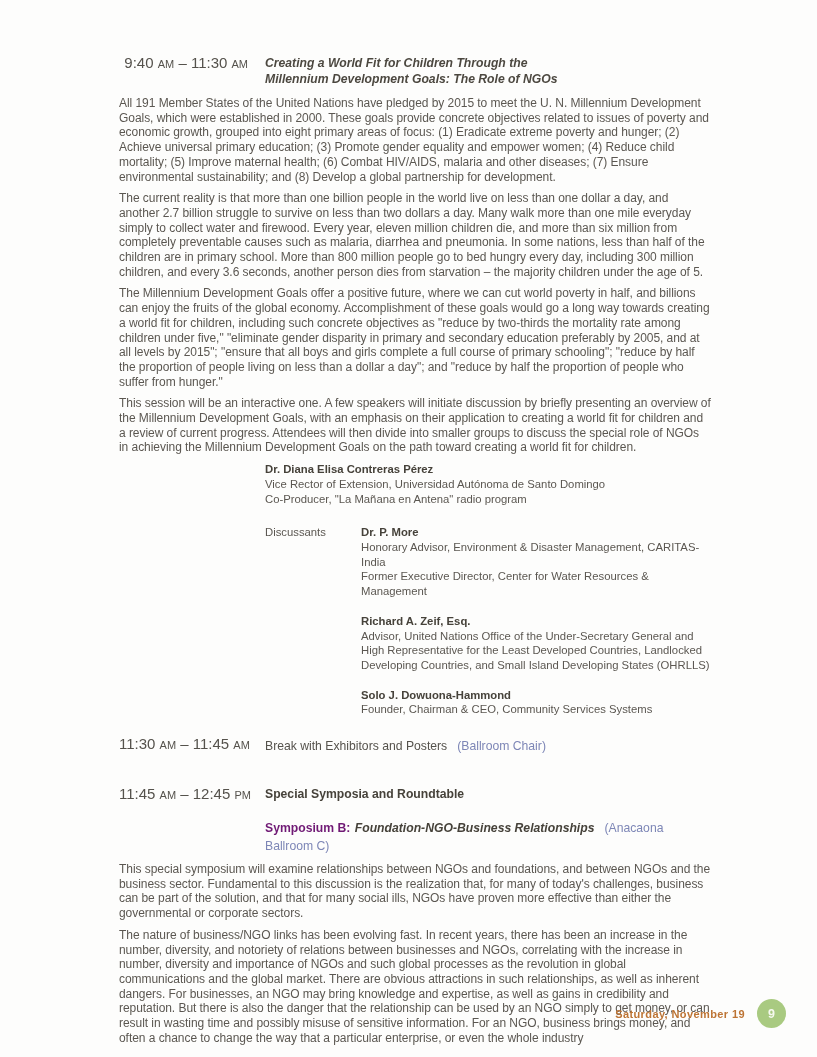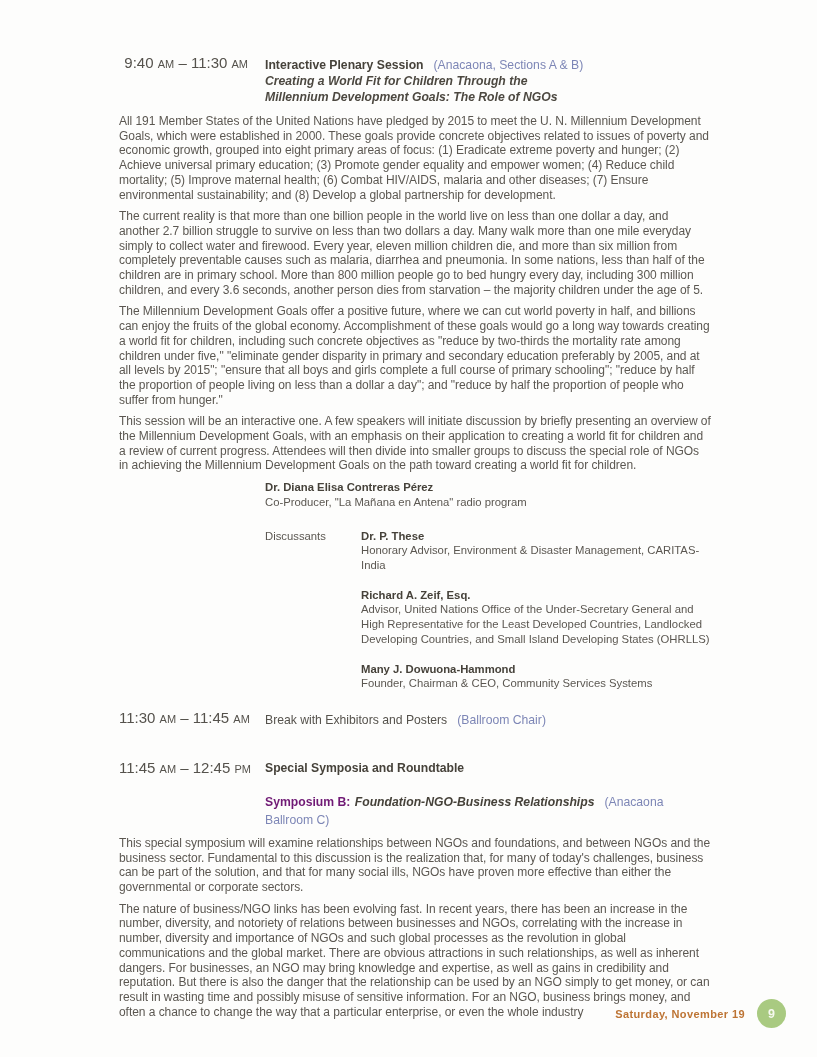--- a/index.html
+++ b/index.html
@@ -90,53 +90,52 @@
 </style>
 </head>
 <body>
 
 <div class="page">
   <div class="content">
 
     <div class="session-row plenary-header">
       <div class="col-time">9:40 am – 11:30 am</div>
       <div class="col-body">
-        <div>
-          <span class="session-title">Interactive Plenary Session</span><span class="location">(Anacaona, Sections A &amp; B)</span>
-        </div>
         <div class="session-subtitle">Creating a World Fit for Children Through the</div>
         <div class="session-subtitle">Millennium Development Goals: The Role of NGOs</div>
       </div>
     </div>
 
     <p class="para">All 191 Member States of the United Nations have pledged by 2015 to meet the U. N. Millennium Development Goals, which were established in 2000. These goals provide concrete objectives related to issues of poverty and economic growth, grouped into eight primary areas of focus: (1) Eradicate extreme poverty and hunger; (2) Achieve universal primary education; (3) Promote gender equality and empower women; (4) Reduce child mortality; (5) Improve maternal health; (6) Combat HIV/AIDS, malaria and other diseases; (7) Ensure environmental sustainability; and (8) Develop a global partnership for development.</p>
     <p class="para">The current reality is that more than one billion people in the world live on less than one dollar a day, and another 2.7 billion struggle to survive on less than two dollars a day. Many walk more than one mile everyday simply to collect water and firewood. Every year, eleven million children die, and more than six million from completely preventable causes such as malaria, diarrhea and pneumonia. In some nations, less than half of the children are in primary school. More than 800 million people go to bed hungry every day, including 300 million children, and every 3.6 seconds, another person dies from starvation – the majority children under the age of 5.</p>
     <p class="para">The Millennium Development Goals offer a positive future, where we can cut world poverty in half, and billions can enjoy the fruits of the global economy. Accomplishment of these goals would go a long way towards creating a world fit for children, including such concrete objectives as "reduce by two-thirds the mortality rate among children under five," "eliminate gender disparity in primary and secondary education preferably by 2005, and at all levels by 2015"; "ensure that all boys and girls complete a full course of primary schooling"; "reduce by half the proportion of people living on less than a dollar a day"; and "reduce by half the proportion of people who suffer from hunger."</p>
     <p class="para">This session will be an interactive one. A few speakers will initiate discussion by briefly presenting an overview of the Millennium Development Goals, with an emphasis on their application to creating a world fit for children and a review of current progress. Attendees will then divide into smaller groups to discuss the special role of NGOs in achieving the Millennium Development Goals on the path toward creating a world fit for children.</p>
 
     <div class="roles">
       <div class="roles-row">
         <div class="role-value">
           <div class="role-name">Dr. Diana Elisa Contreras Pérez</div>
+          <div>Vice Rector of Extension, Universidad Autónoma de Santo Domingo</div>
           <div>Co-Producer, "La Mañana en Antena" radio program</div>
         </div>
       </div>
       <div class="roles-row">
         <div class="role-label">Discussants</div>
         <div class="role-value">
           <div class="role-entry">
-            <div class="role-name">Dr. P. These</div>
+            <div class="role-name">Dr. P. More</div>
             <div>Honorary Advisor, Environment &amp; Disaster Management, CARITAS-India</div>
+            <div>Former Executive Director, Center for Water Resources &amp; Management</div>
           </div>
           <div class="role-entry">
             <div class="role-name">Richard A. Zeif, Esq.</div>
             <div>Advisor, United Nations Office of the Under-Secretary General and High Representative for the Least Developed Countries, Landlocked Developing Countries, and Small Island Developing States (OHRLLS)</div>
           </div>
           <div class="role-entry">
-            <div class="role-name">Many J. Dowuona-Hammond</div>
+            <div class="role-name">Solo J. Dowuona-Hammond</div>
             <div>Founder, Chairman &amp; CEO, Community Services Systems</div>
           </div>
         </div>
       </div>
     </div>
 
     <div class="session-row break-row">
       <div class="col-time">11:30 am – 11:45 am</div>
       <div class="col-body">
         <span class="plain-title">Break with Exhibitors and Posters</span><span class="location">(Ballroom Chair)</span>

